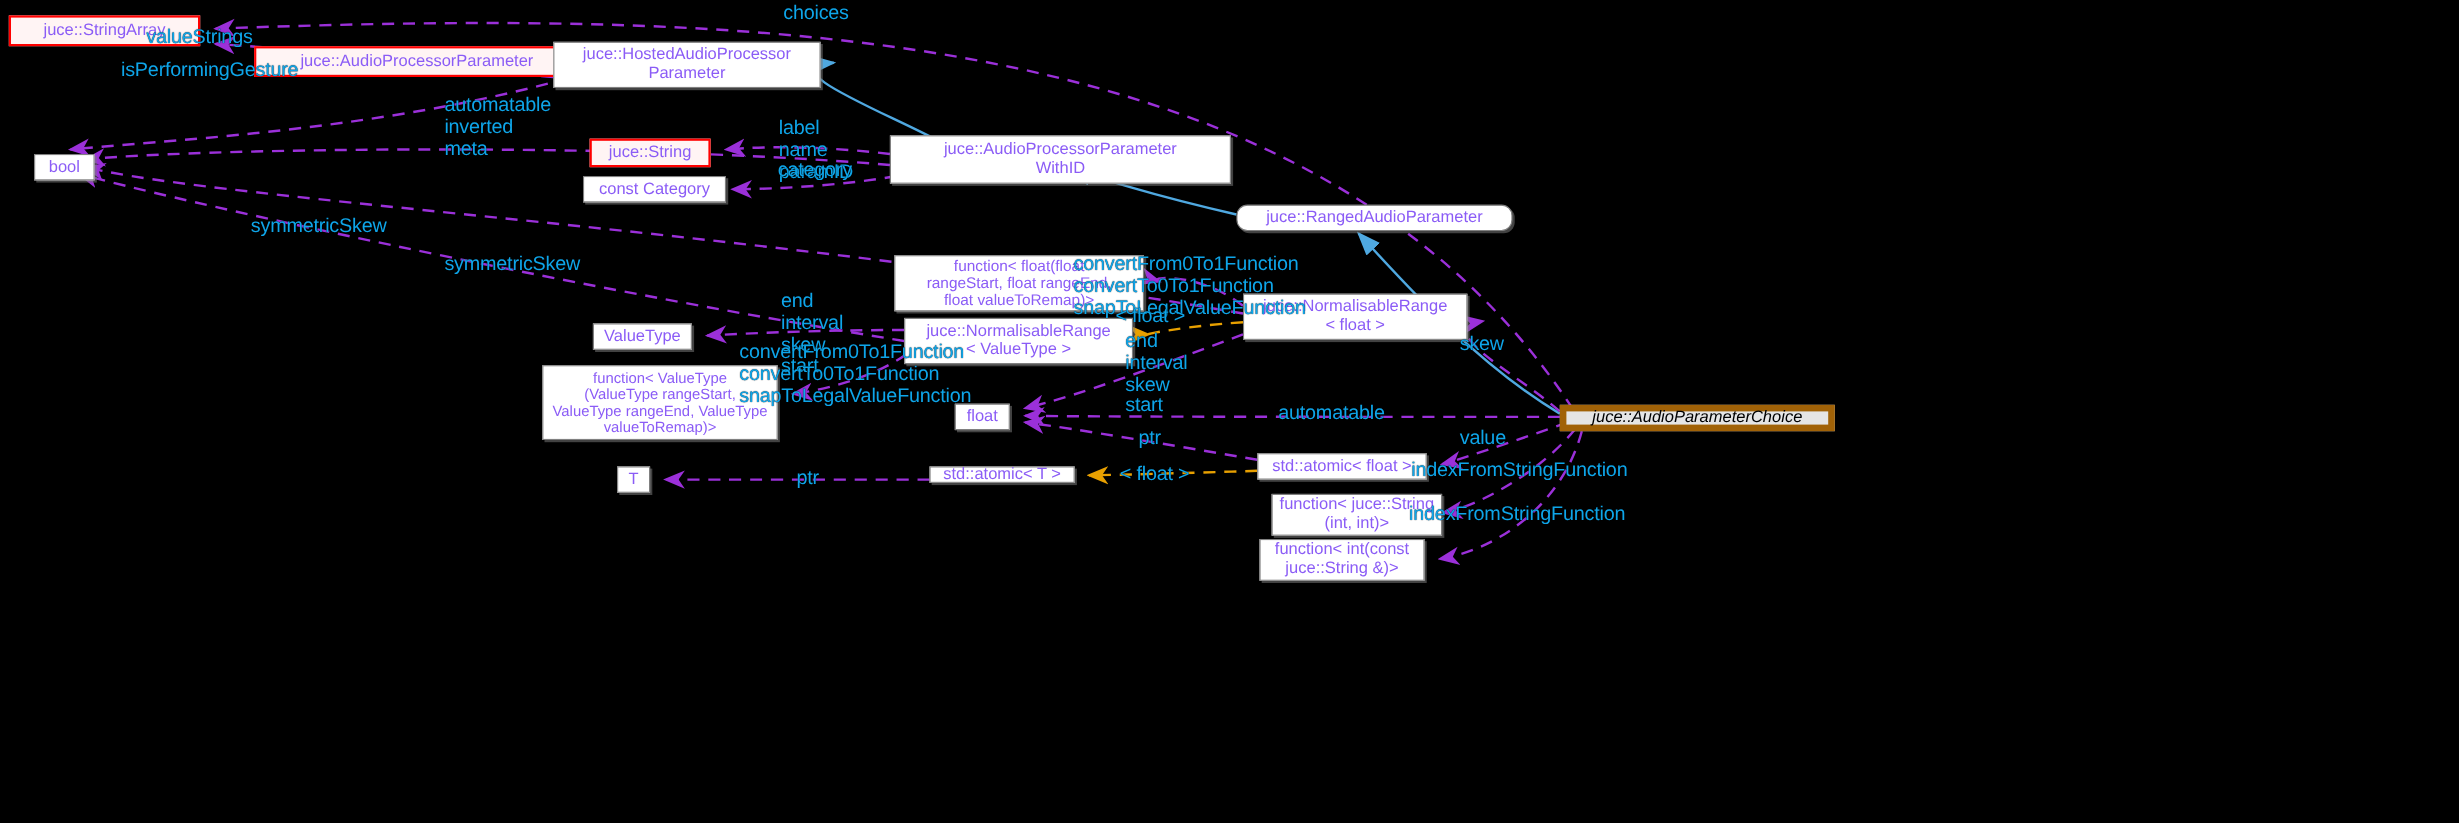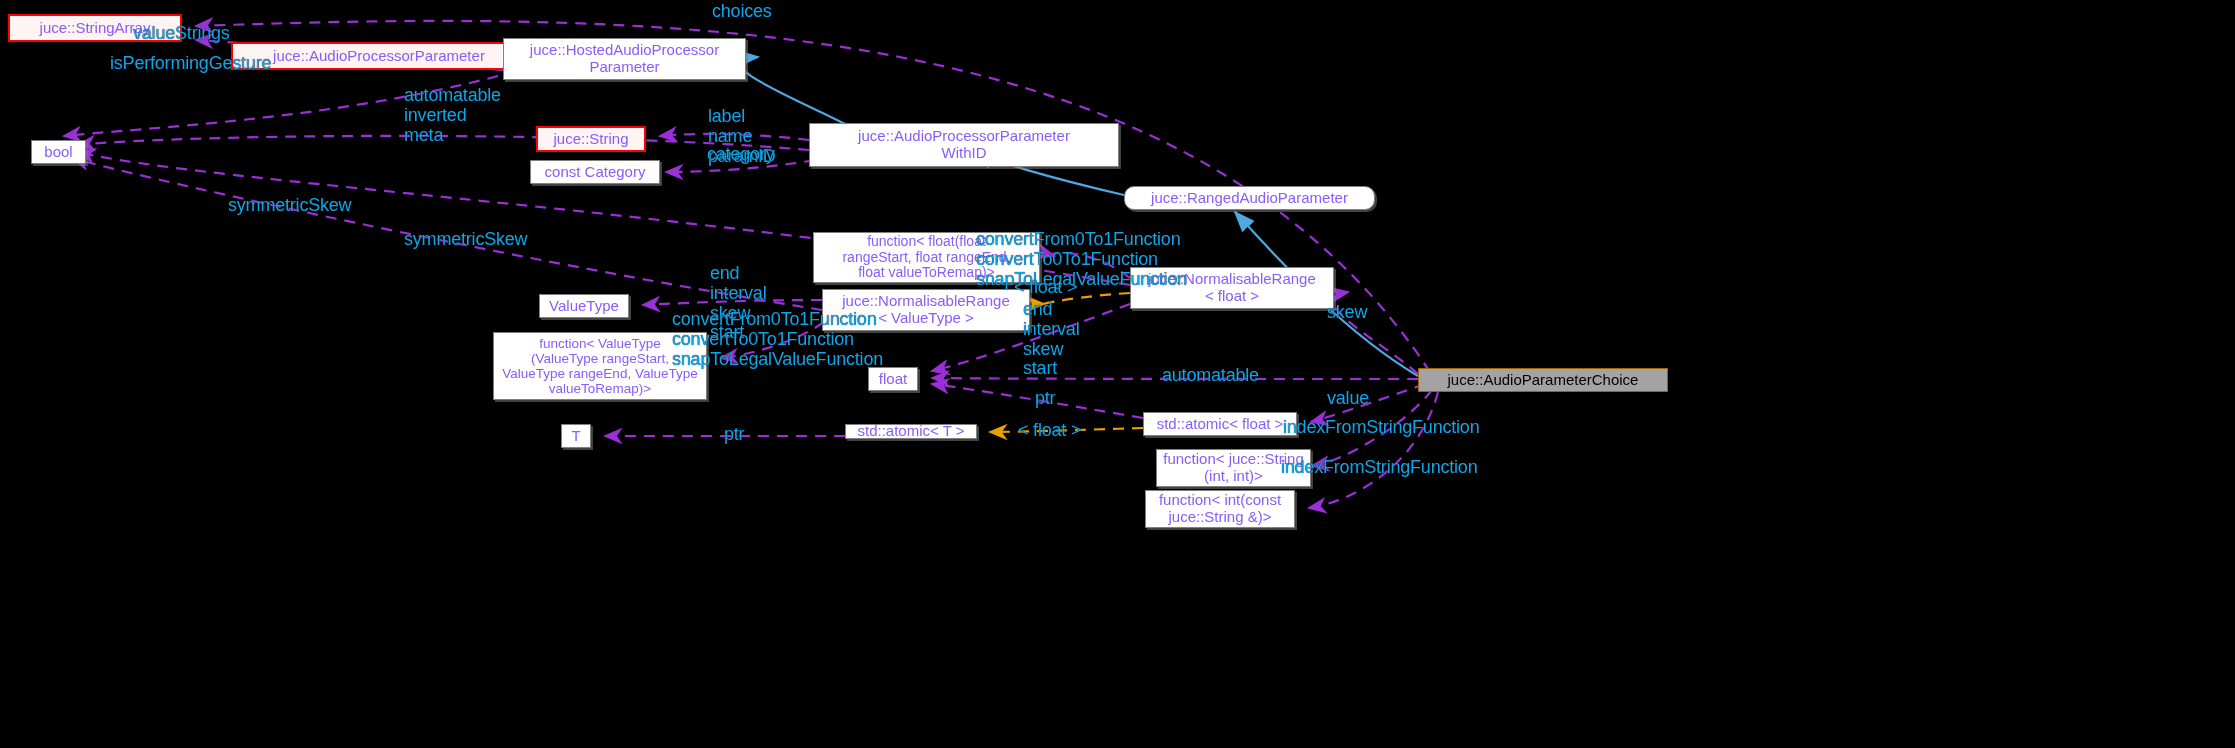--- a/index.html
+++ b/index.html
@@ -5,21 +5,21 @@
   html,body{margin:0;padding:0;background:#000;}
   #stage{position:relative;width:2235px;height:748px;background:#000;overflow:hidden;
          font-family:"Liberation Sans","DejaVu Sans",sans-serif;}
   svg#edges{position:absolute;left:0;top:0;width:2235px;height:748px;}
 
   .node{position:absolute;box-sizing:border-box;display:flex;align-items:center;
         justify-content:center;text-align:center;line-height:1.12;
         font-size:15px;color:#8b5cf6;background:#fff;border:1px solid #808080;
         box-shadow:2px 2px 0 rgba(120,120,120,.55);padding:2px 6px;}
   .node.hi{background:#fff4f4;border:2px solid #ff0000;box-shadow:none;}
-  .node.sel{background:#a3a3a3;border:1px solid #a16207;color:#000;box-shadow:none;}
+  .node.sel{background:#e5e5e5;border:6px solid #a16207;color:#000;box-shadow:none;font-style:italic;}
 
   .elabel{position:absolute;color:#0ea5e9;font-size:18px;line-height:1.1;
           text-align:left;white-space:pre;letter-spacing:-0.2px;
           text-shadow:0 0 1px #000;pointer-events:none;}
 </style>
 </head>
 <body>
 
 <div id="stage">
 

